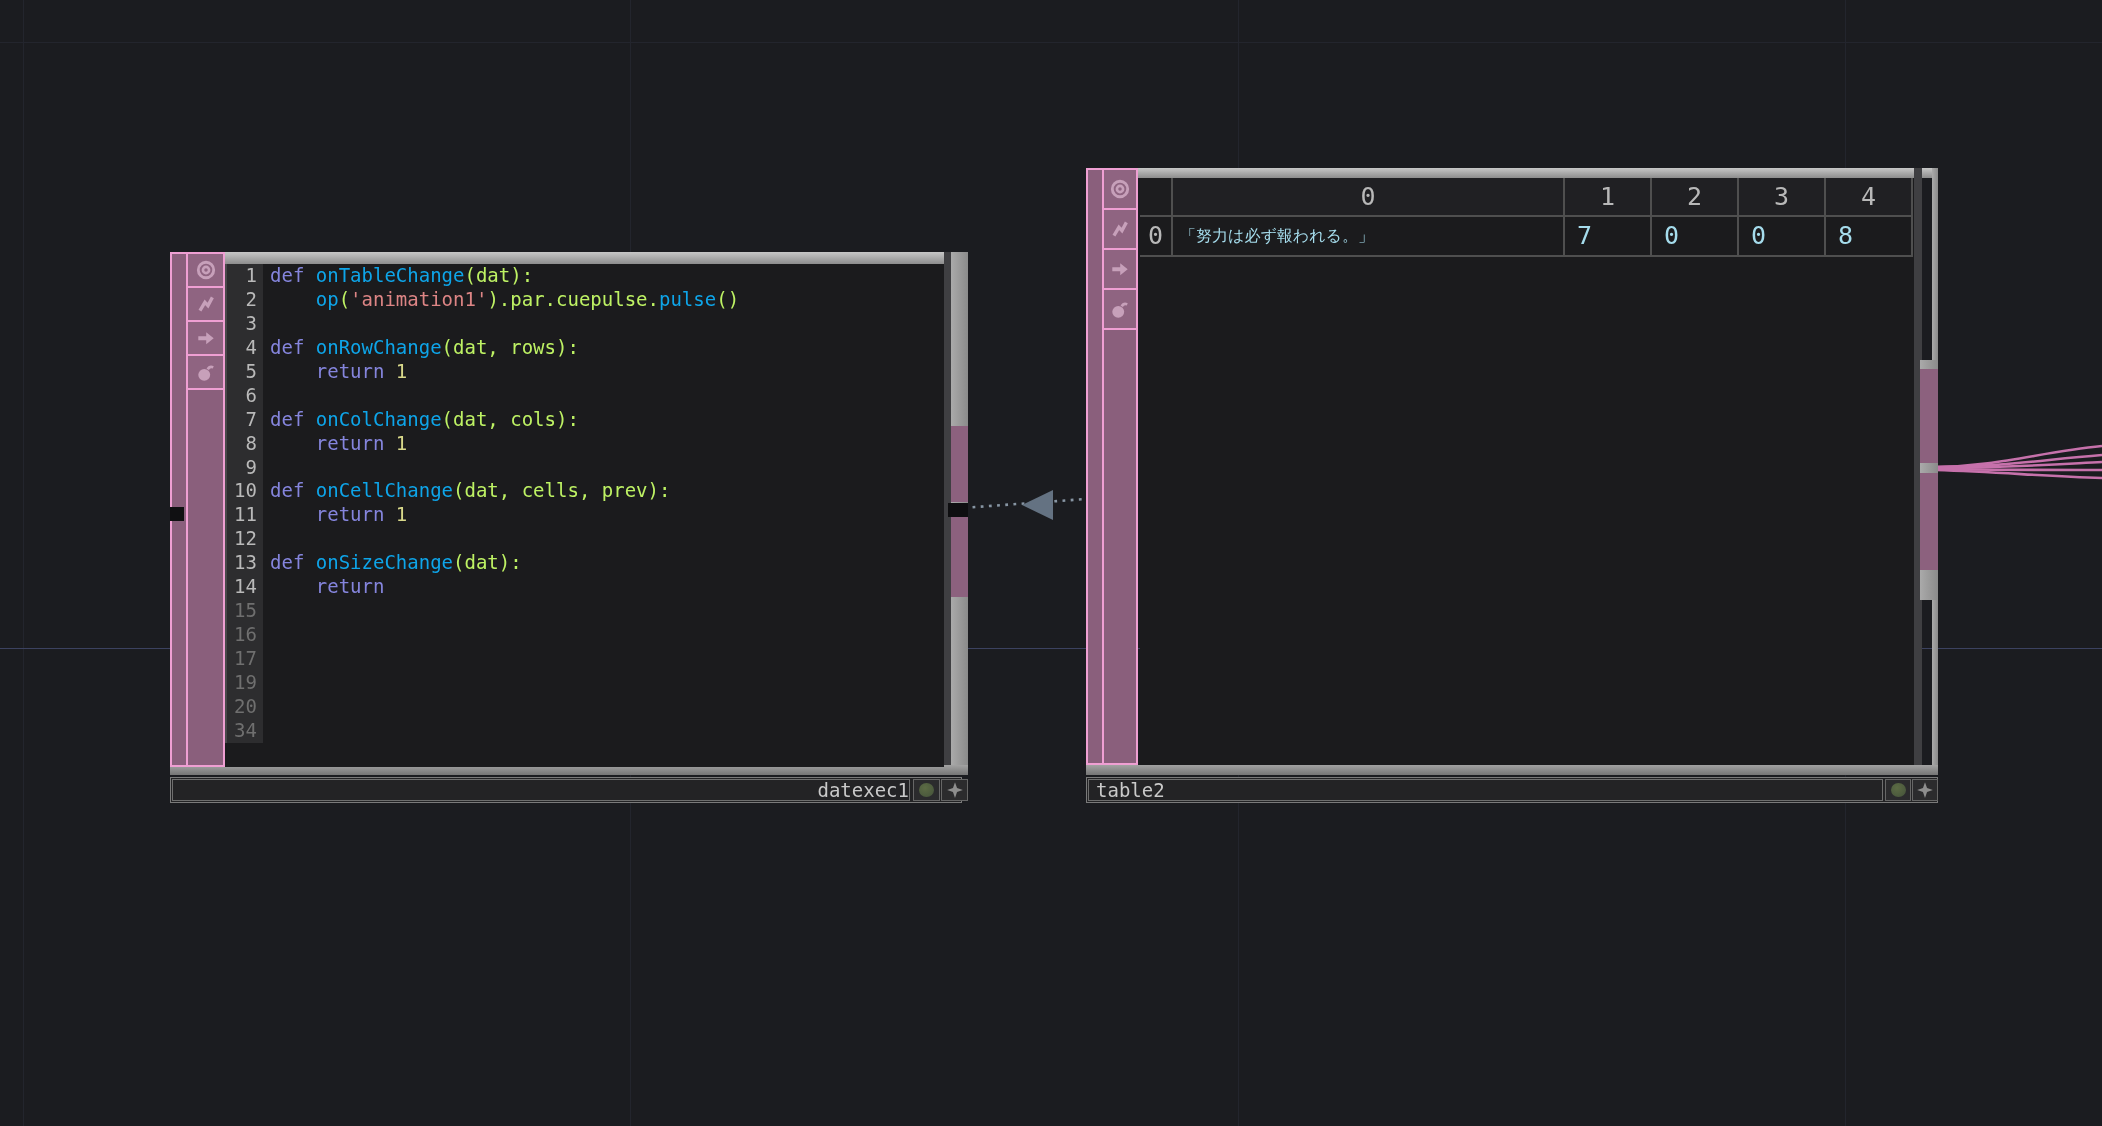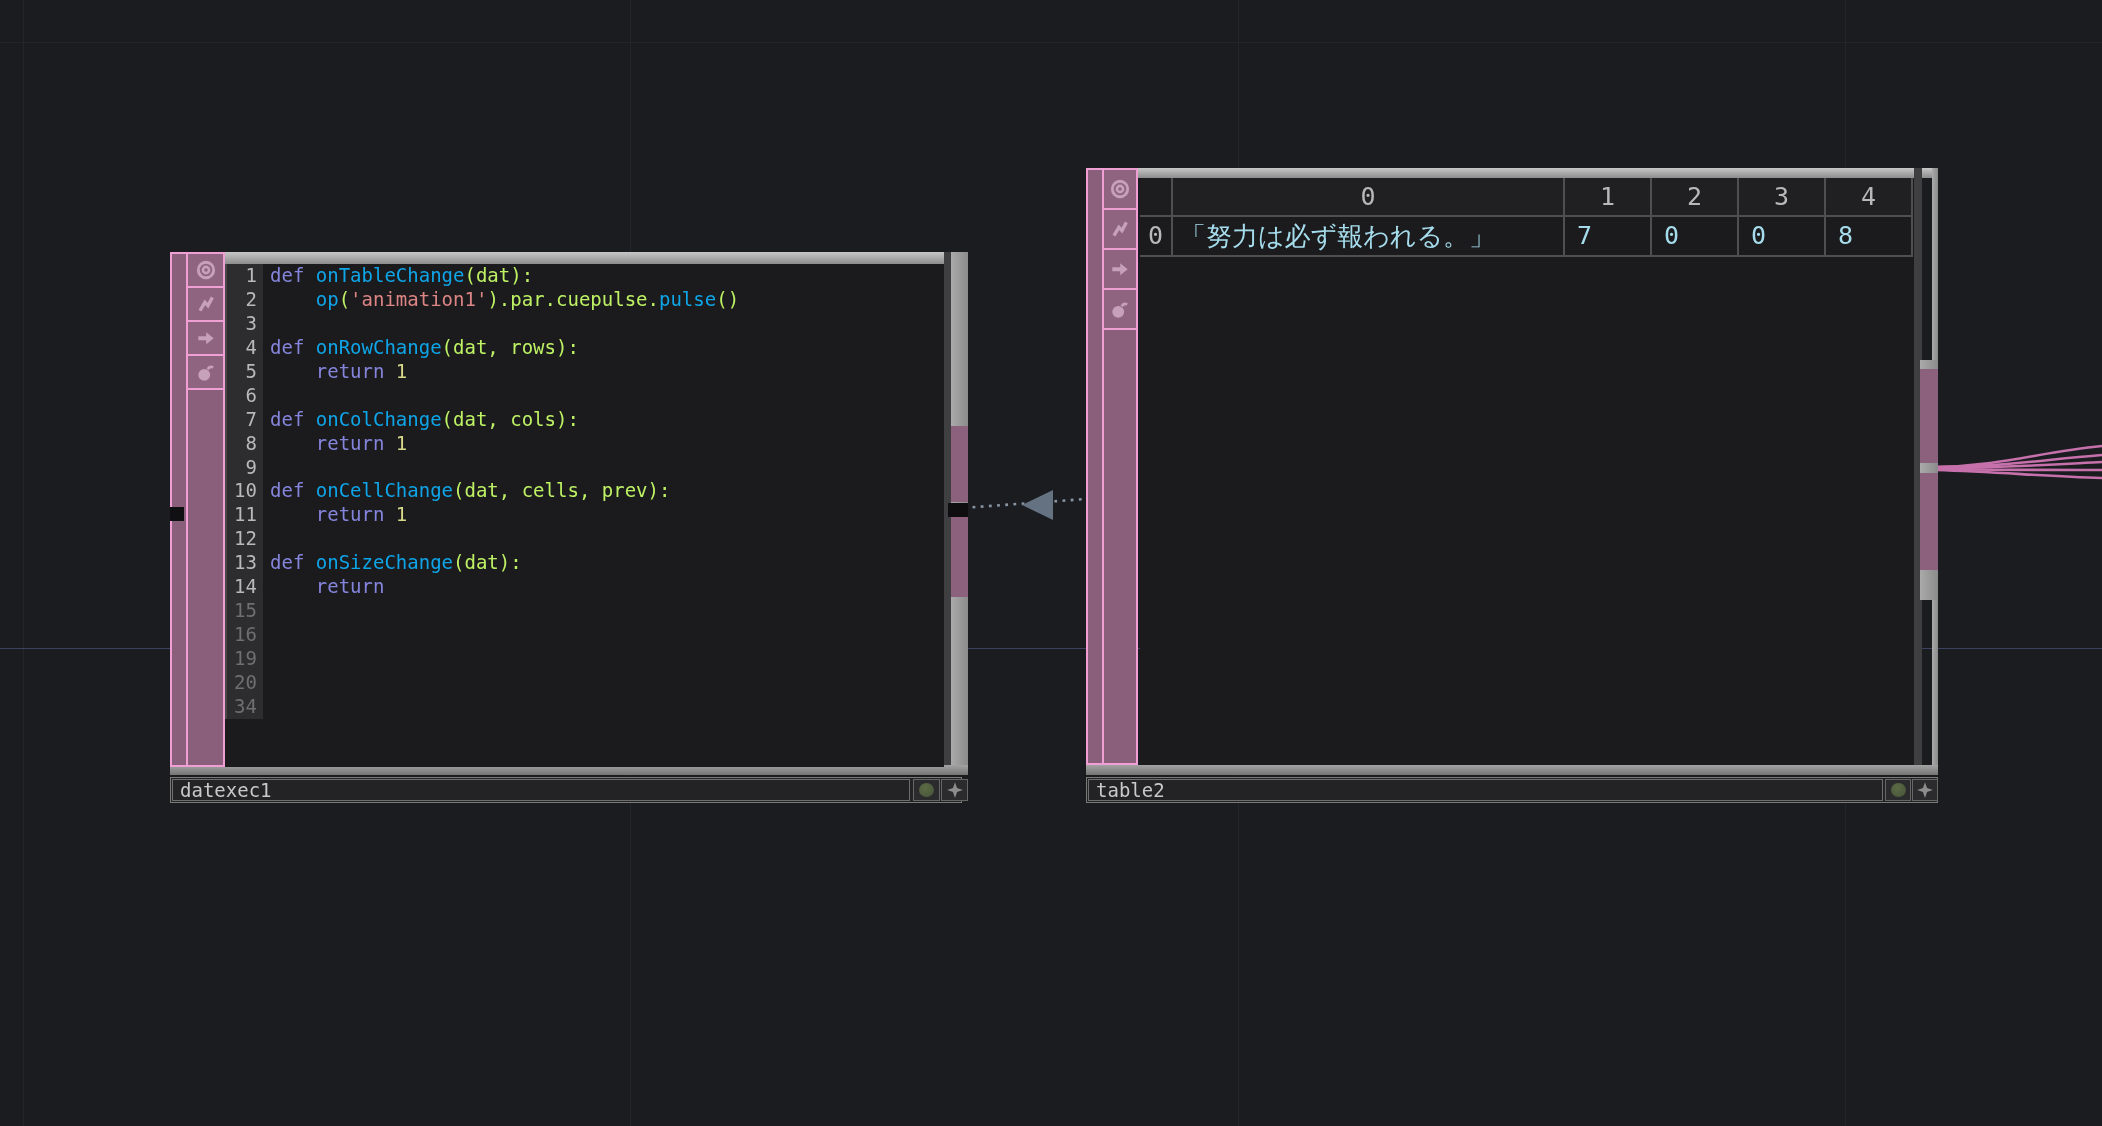--- a/index.html
+++ b/index.html
@@ -43,21 +43,21 @@
 
   
   .table-panel{position:absolute;background:#1b1b1d;overflow:hidden;}
   .trow{display:flex;}
   .tcell{box-sizing:border-box;border-right:2px solid #4f4f4f;border-bottom:2px solid #4f4f4f;
          font-size:25px;overflow:hidden;white-space:nowrap;}
   .thead .tcell{background:#202023;color:#b8b8b8;text-align:center;line-height:37px;height:39px;}
   .thead .tcell.rowhdr{background:#1d1d1f;}
   .tdata .tcell{background:#1b1b1d;color:#a5dcec;line-height:38px;height:40px;padding-left:12px;}
   .tdata .tcell.rowhdr{color:#b8b8b8;text-align:center;padding-left:0;}
-  .tdata .tcell.jp{font-size:26px;padding-left:7px;
+  .tdata .tcell.jp{font-size:16px;padding-left:7px;
                    font-family:"DejaVu Sans","Liberation Sans",sans-serif;}
 </style>
 </head>
 <body>
 
 <div id="canvas">
 
   <div class="gridline v" style="left:23px"></div>
   <div class="gridline v" style="left:630px"></div>
   <div class="gridline v" style="left:1238px"></div>
@@ -94,20 +94,21 @@
           <div class="cl"><span class="ln">7</span><span class="ct"><span class="k">def </span><span class="f">onColChange</span><span class="p">(dat, cols):</span></span></div>
           <div class="cl"><span class="ln">8</span><span class="ct"><span class="p">    </span><span class="k">return </span><span class="num">1</span></span></div>
           <div class="cl"><span class="ln">9</span><span class="ct"></span></div>
           <div class="cl"><span class="ln">10</span><span class="ct"><span class="k">def </span><span class="f">onCellChange</span><span class="p">(dat, cells, prev):</span></span></div>
           <div class="cl"><span class="ln">11</span><span class="ct"><span class="p">    </span><span class="k">return </span><span class="num">1</span></span></div>
           <div class="cl"><span class="ln">12</span><span class="ct"></span></div>
           <div class="cl"><span class="ln">13</span><span class="ct"><span class="k">def </span><span class="f">onSizeChange</span><span class="p">(dat):</span></span></div>
           <div class="cl"><span class="ln">14</span><span class="ct"><span class="p">    </span><span class="k">return</span></span></div>
           <div class="cl"><span class="ln dim">15</span><span class="ct"></span></div>
           <div class="cl"><span class="ln dim">16</span><span class="ct"></span></div>
+          <div class="cl"><span class="ln dim">17</span><span class="ct"></span></div>
           <div class="cl"><span class="ln dim">19</span><span class="ct"></span></div>
           <div class="cl"><span class="ln dim">20</span><span class="ct"></span></div>
           <div class="cl"><span class="ln dim">34</span><span class="ct"></span></div>
         </div>
     </div>
 
     <div class="sidebar" style="left:0;top:2px;width:55px;height:515px;">
       <div class="sb-strip">
         <div class="in-notch" style="top:253px;"></div>
       </div>
@@ -134,21 +135,21 @@
               <path d="M11.6 7.6 Q13.2 4.4 16.6 5.8" fill="none" stroke="#c7a0ba" stroke-width="2.4"></path>
             </svg>
           </div>
         </div>
     </div>
 
     <div class="conn-seg" style="left:781px;top:176px;width:17px;height:76px;"></div>
     <div class="conn-notch" style="left:778px;top:253px;width:20px;height:14px;"></div>
     <div class="conn-seg" style="left:781px;top:267px;width:17px;height:80px;"></div>
 
-    <div class="name-bar" style="left:0;top:527px;width:792px;height:26px;">
+    <div class="name-bar" style="left:0;top:527px;width:792px;height:26px;text-align:right;">
       <div class="name-field" style="left:1px;top:1px;width:738px;height:22px;">
         <span>datexec1</span>
       </div>
       <div class="nb-btn" style="left:742px;top:1px;width:27px;height:22px;">
         <span class="green-dot"></span>
       </div>
       <div class="nb-btn" style="left:770px;top:1px;width:27px;height:22px;">
         <svg width="18" height="18" viewBox="0 0 16 16">
           <path d="M8 1 L9.8 6.2 L15 8 L9.8 9.8 L8 15 L6.2 9.8 L1 8 L6.2 6.2 Z" fill="#8d8d8d"></path>
         </svg>

